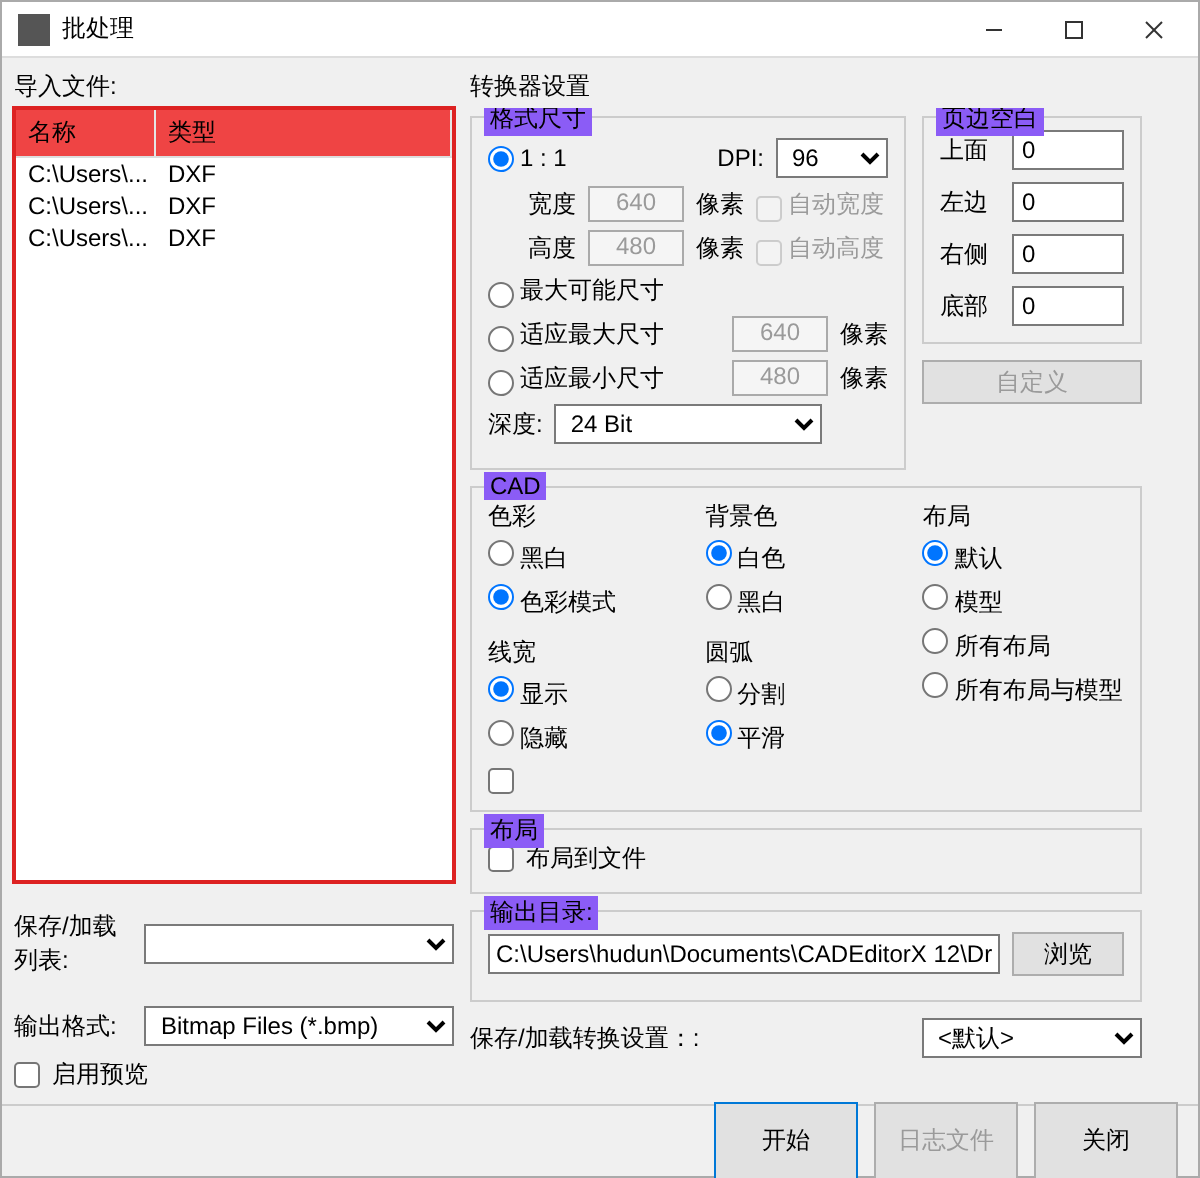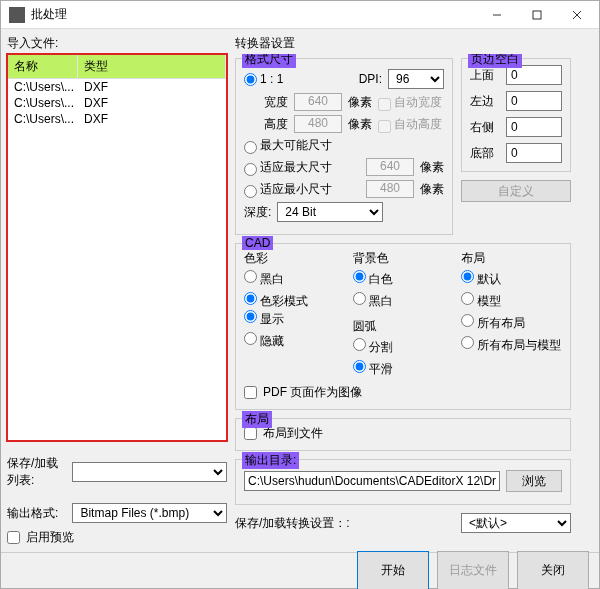--- a/index.html
+++ b/index.html
@@ -12,21 +12,21 @@
 .winbtn { width: 40px; height: 26px; display: flex; align-items: center; justify-content: center; color: #333; }
 .winbtn svg { width: 10px; height: 10px; }
 .content { flex: 1; display: flex; padding: 6px; gap: 8px; overflow: hidden; }
 .left { width: 220px; display: flex; flex-direction: column; }
 .right { flex: 1; display: flex; flex-direction: column; }
 .label { margin-bottom: 2px; }
 .btncol { width: 80px; display: flex; flex-direction: column; gap: 4px; }
 button.pbtn { height: 22px; background: #e1e1e1; border: 1px solid #adadad; cursor: pointer; }
 .hl-red { outline: 2px solid #d22; outline-offset: -1px; }
 .filelist { flex: 1; background: #fff; border: 1px solid #828790; display: flex; flex-direction: column; }
-.fl-head { display: flex; background: #bef264; border-bottom: 1px solid #ddd; }
+.fl-head { display: flex; background: #ef4444; border-bottom: 1px solid #ddd; }
 .fl-head > div { padding: 3px 6px; border-right: 1px solid #e5e5e5; }
 .col-name { width: 70px; }
 .col-type { flex: 1; }
 .fl-body { flex: 1; overflow: hidden; }
 .fl-row { display: flex; }
 .fl-row > div { padding: 1px 6px; white-space: nowrap; overflow: hidden; }
 .row-label-block { margin-top: 8px; }
 select.sel, input.txt { border: 1px solid #7a7a7a; background: #fff; height: 20px; padding: 0 3px; width: 100%; }
 .row2 { display: flex; align-items: center; gap: 6px; margin-top: 14px; }
 .row2 .l { width: 86px; }
@@ -174,21 +174,21 @@
                 <label class="rlbl">
                   <input type="radio" name="sz" style="">
                   <span>适应最小尺寸</span>
                 </label>
                 <span class="sep"></span>
                 <span class="nbox disabled">480</span>
                 <span>像素</span>
               </div>
             <div class="frow">
                 <span>深度:</span>
-                <select class="sel" style="width:106px"><option>24 Bit</option></select>
+                <select class="sel" style="width:134px"><option>24 Bit</option></select>
               </div>
           </div>
           <div style="width:110px;">
             <div class="group">
               <div class="gt">页边空白</div>
               <div class="margins">
                 <span>上面</span>
                   <input value="0" style="">
                 <span>左边</span>
                   <input value="0" style="">
@@ -204,20 +204,21 @@
 
         <div class="group">
           <div class="gt">CAD</div>
           <div class="layout3">
             <div class="subcol">
               <div class="sh">色彩</div>
               <div class="radcol">
                 <label class="rlbl"><input type="radio" name="cc" style=""><span>黑白</span></label>
                 <label class="rlbl"><input type="radio" name="cc" checked="" style=""><span>色彩模式</span></label>
               </div>
+              <div class="sh" style="margin-top:8px">线宽</div>
               <div class="radcol">
                 <label class="rlbl"><input type="radio" name="lw" checked="" style=""><span>显示</span></label>
                 <label class="rlbl"><input type="radio" name="lw" style=""><span>隐藏</span></label>
               </div>
             </div>
             <div class="subcol">
               <div class="sh">背景色</div>
               <div class="radcol">
                 <label class="rlbl"><input type="radio" name="bg" checked="" style=""><span>白色</span></label>
                 <label class="rlbl"><input type="radio" name="bg" style=""><span>黑白</span></label>
@@ -233,21 +234,20 @@
               <div class="radcol">
                 <label class="rlbl"><input type="radio" name="ly" checked="" style=""><span>默认</span></label>
                 <label class="rlbl"><input type="radio" name="ly" style=""><span>模型</span></label>
                 <label class="rlbl"><input type="radio" name="ly" style=""><span>所有布局</span></label>
                 <label class="rlbl"><input type="radio" name="ly" style=""><span>所有布局与模型</span></label>
               </div>
             </div>
           </div>
           <label class="chk">
               <input type="checkbox" style="">
-              <span>PDF 页面作为图像</span>
             </label>
         </div>
 
         <div class="group">
           <div class="gt">布局</div>
           <label class="chk" style="margin-top:0">
               <input type="checkbox" style="">
               <span>布局到文件</span>
             </label>
         </div>

